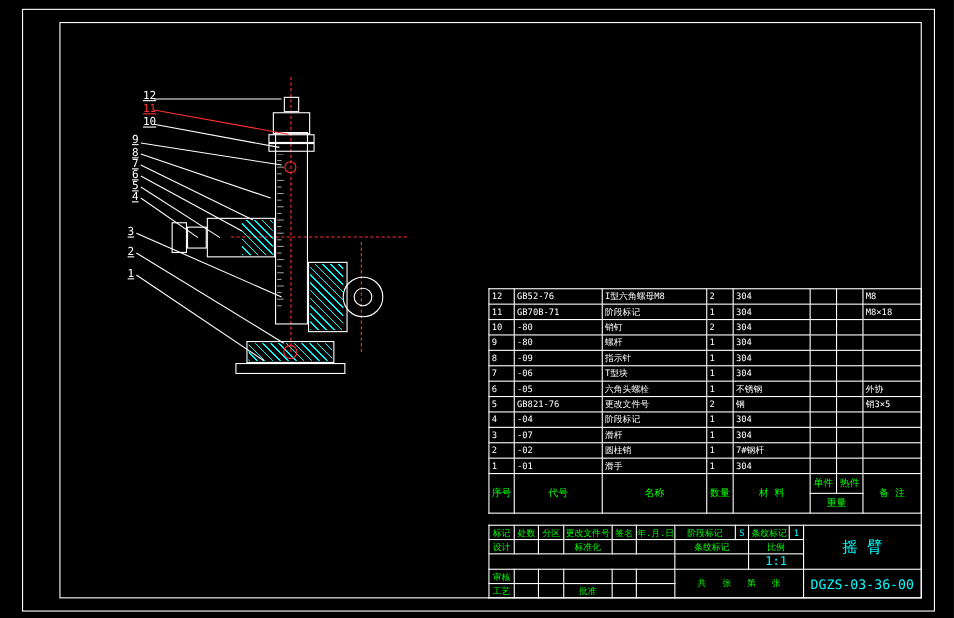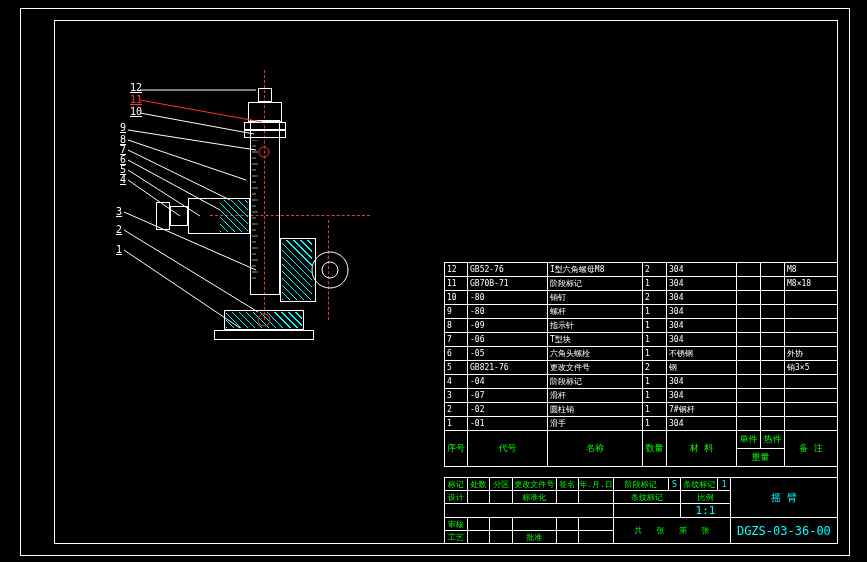--- a/index.html
+++ b/index.html
@@ -354,21 +354,21 @@
       <td style="width:24px">标记</td>
       <td style="width:24px">处数</td>
       <td style="width:24px">分区</td>
       <td style="width:44px">更改文件号</td>
       <td style="width:24px">签名</td>
       <td style="width:34px">年.月.日</td>
       <td style="width:60px">阶段标记</td>
       <td style="width:14px" class="cyan">S</td>
       <td style="width:38px">条纹标记</td>
       <td style="width:14px" class="cyan">1</td>
-      <td rowspan="3" class="cyan" style="font-size:10px; width:110px">摇 臂</td>
+      <td rowspan="3" class="cyan" style="font-size:14px; width:110px">摇 臂</td>
     </tr>
     <tr>
       <td>设计</td>
       <td></td>
           <td></td>
       <td>标准化</td>
       <td></td>
           <td></td>
       <td colspan="2">条纹标记</td>
       <td colspan="2">比例</td>

